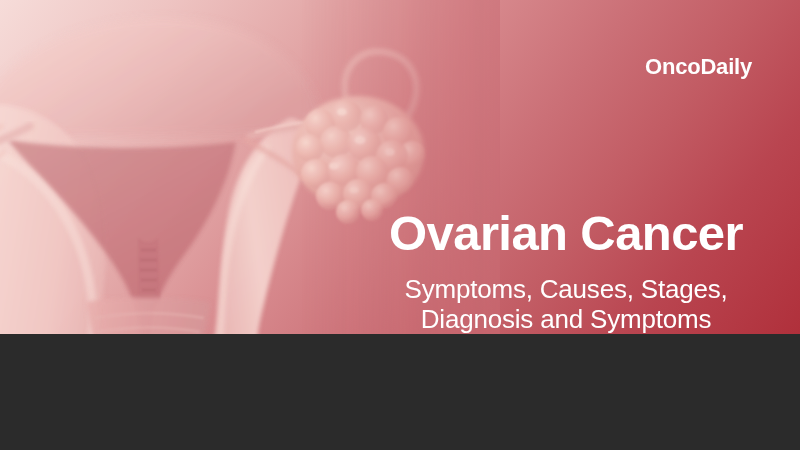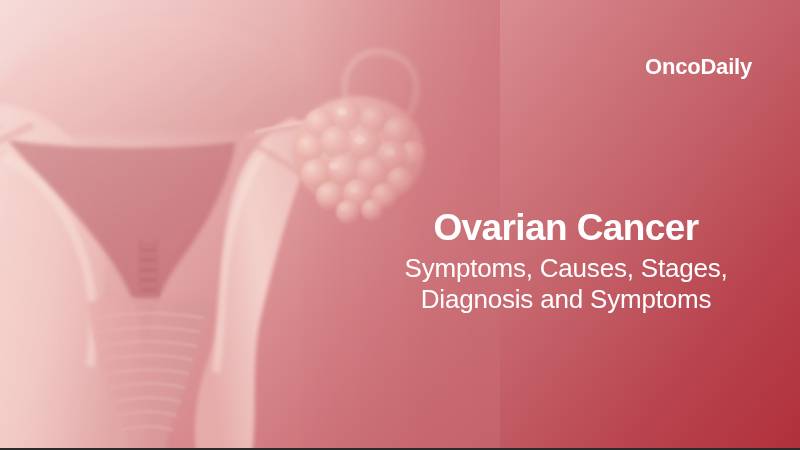--- a/index.html
+++ b/index.html
@@ -3,21 +3,21 @@
 <meta charset="utf-8">
 <style>
   html, body {
     margin: 0;
     padding: 0;
     background: #2b2b2b;
   }
   #banner {
     position: relative;
     width: 800px;
-    height: 448px;
+    height: 334px;
     overflow: hidden;
     font-family: "Liberation Sans", sans-serif;
     background: linear-gradient(128deg,
         #f6dcd9 0%,
         #eec4c2 16%,
         #e3a8a8 31%,
         #d7898d 46%,
         #cb7077 60%,
         #c25c64 72%,
         #b94550 84%,
@@ -50,25 +50,25 @@
   
   #title-block {
     position: absolute;
     left: 370px;
     top: 208px;
     width: 392px;
     text-align: center;
   }
   #main-title {
     color: #ffffff;
-    font-size: 37px;
+    font-size: 49px;
     font-weight: bold;
     line-height: 1.06;
     letter-spacing: -0.6px;
-    margin: 0 0 6px 0;
+    margin: 0 0 14px 0;
     white-space: nowrap;
   }
   #subtitle {
     color: #ffffff;
     font-size: 26px;
     font-weight: normal;
     line-height: 1.17;
     letter-spacing: -0.2px;
     margin: 0;
   }

